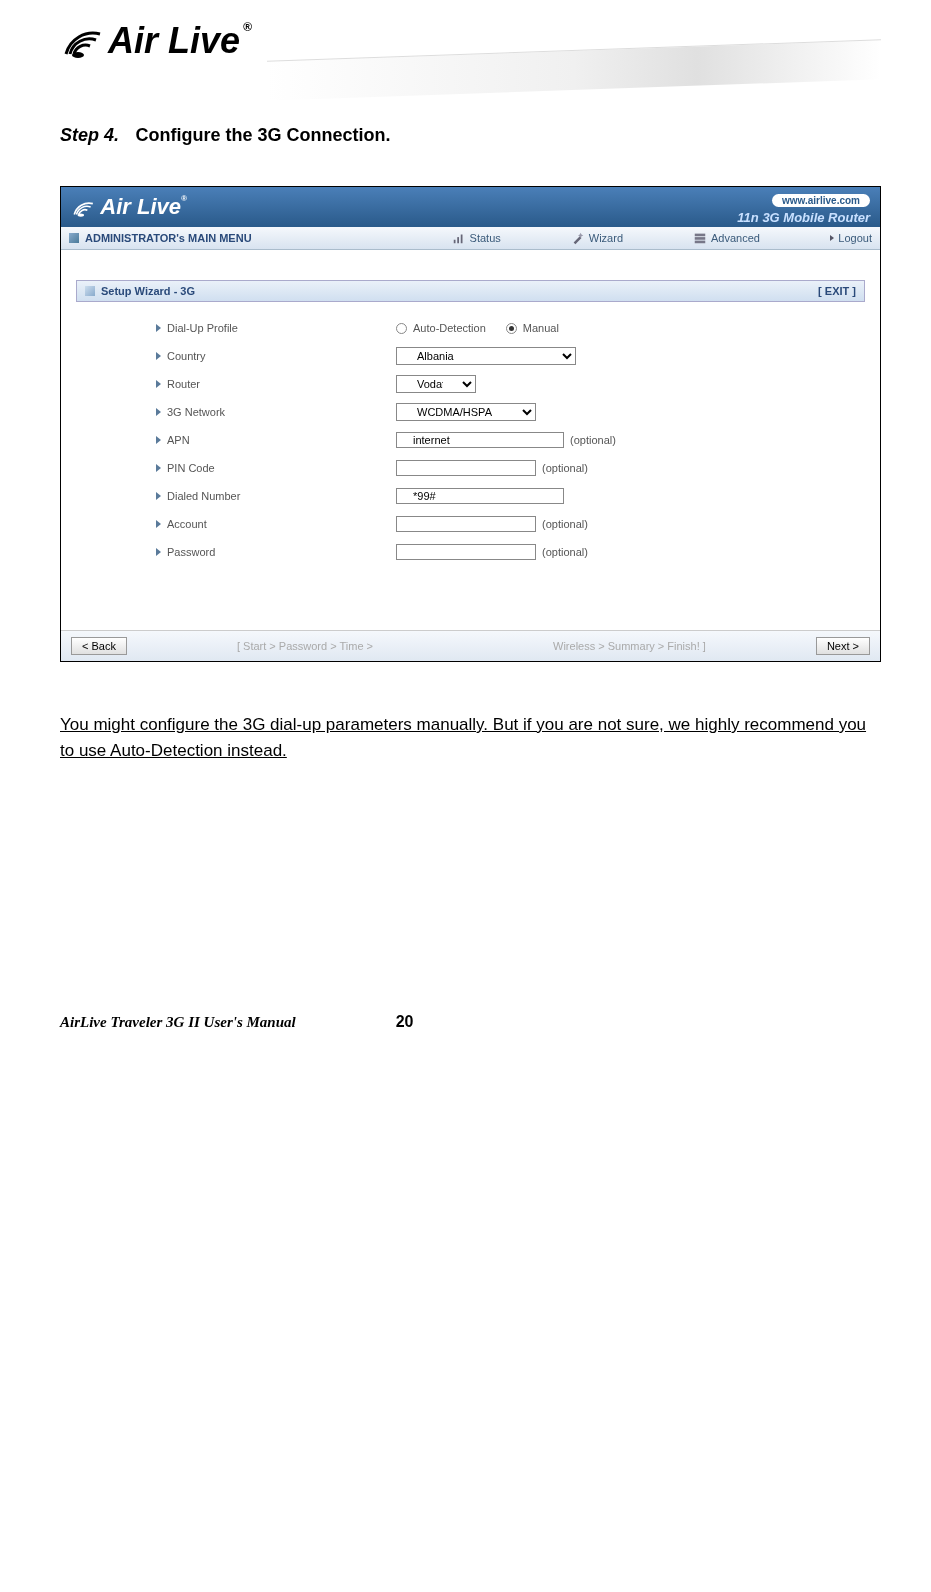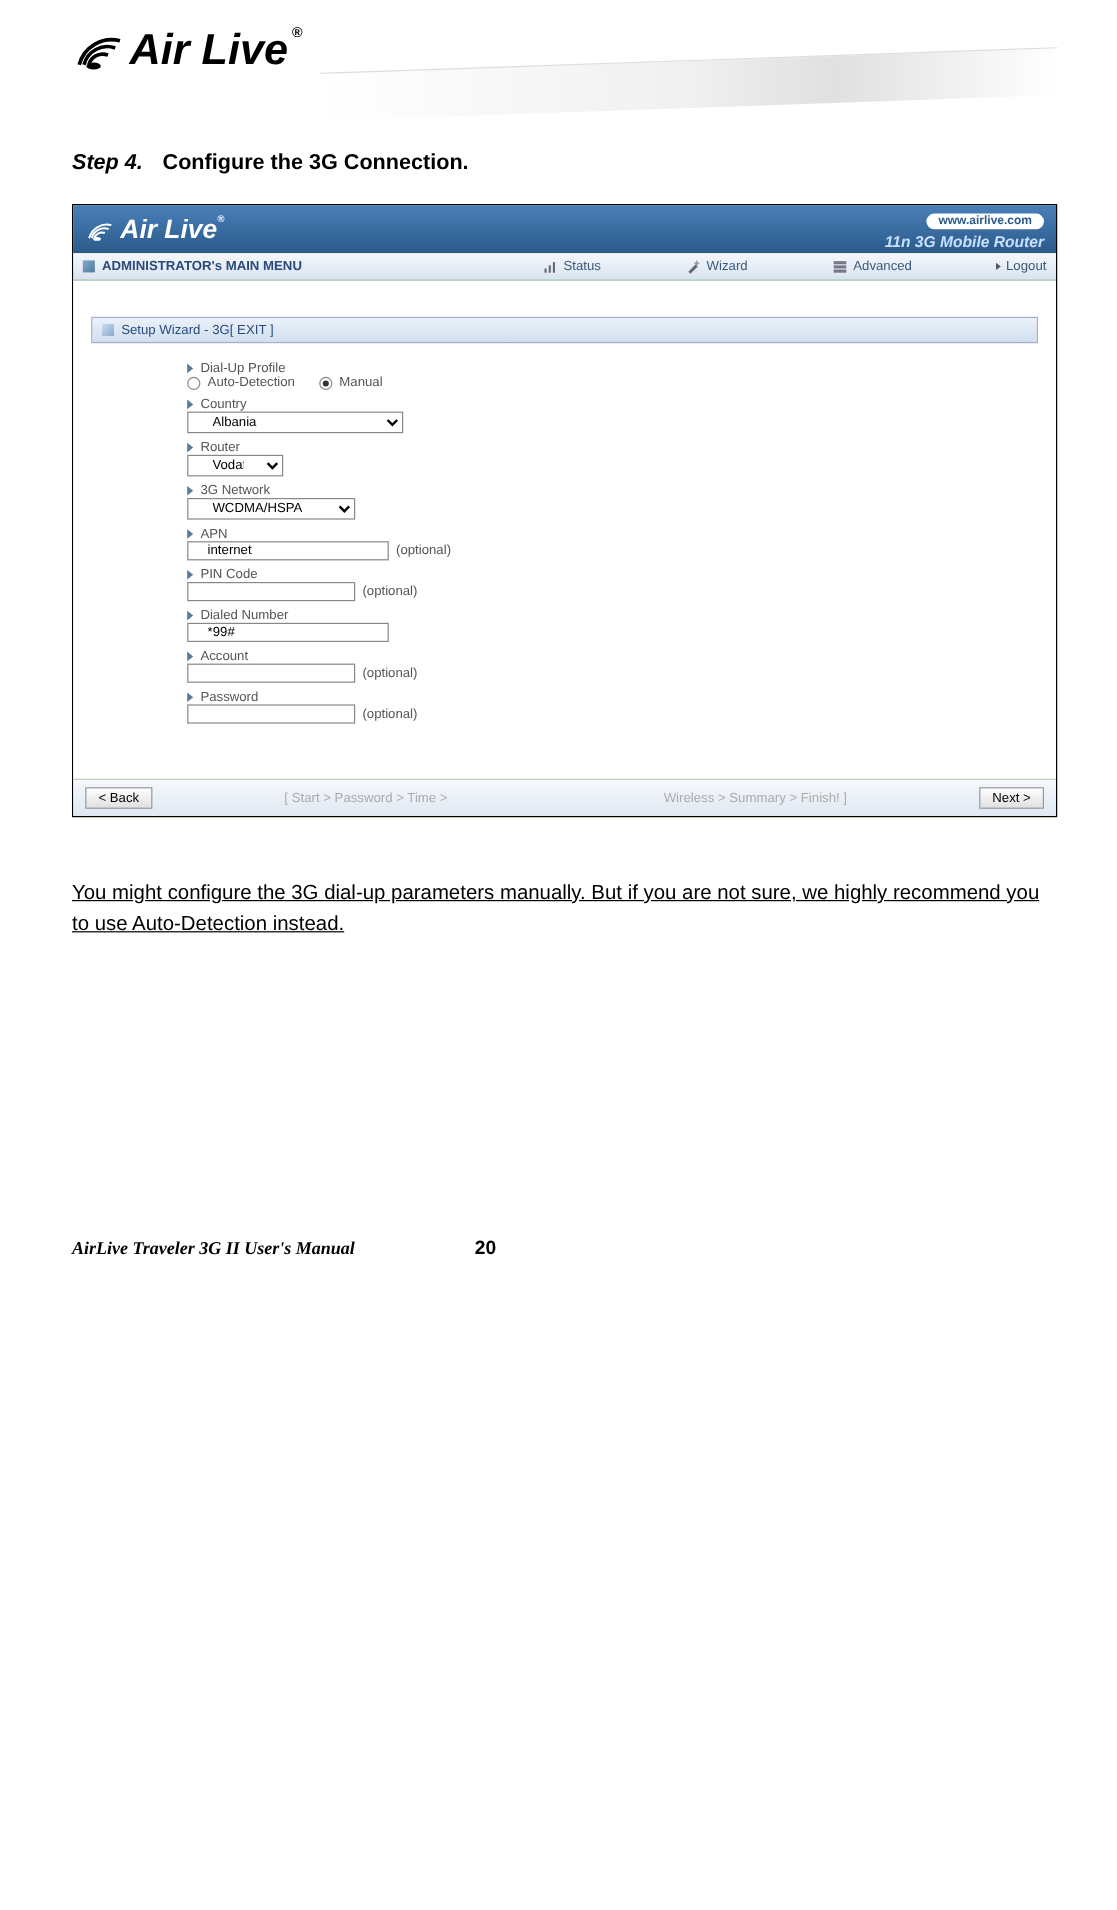--- a/index.html
+++ b/index.html
@@ -3,42 +3,42 @@
   <meta charset="utf-8">
   <style>
     * { box-sizing: border-box; margin: 0; padding: 0; }
     body { font-family: Arial, sans-serif; background: #fff; width: 931px; }
     .page { padding: 20px 50px 20px 60px; }
     .logo-header { display: flex; margin-bottom: 35px; }
     .logo { display: flex; align-items: flex-start; font-size: 36px; font-weight: bold; font-style: italic; font-family: Arial, sans-serif; }
     .logo-signal { margin-right: 4px; }
     .reg { font-size: 12px; vertical-align: top; margin-left: 3px; }
     .swoosh { flex: 1; height: 40px; margin-left: 15px; margin-top: 30px; background: linear-gradient(to right, transparent, #f0f0f0 50%, #e0e0e0 70%, transparent); border-top: 1px solid #ddd; transform: skewY(-2deg); }
-    .step-header { margin-bottom: 24px; }
+    .step-header { margin-bottom: 40px; }
     .step-num { font-style: italic; font-weight: bold; font-size: 18px; }
     .step-title { font-weight: bold; font-size: 18px; margin-left: 12px; }
     .screenshot { border: 1px solid #000; margin-bottom: 50px; background: #bef264; }
     .router-header { background: linear-gradient(to bottom, #4a7fb8, #2a5a8a); display: flex; align-items: center; padding: 4px 10px; justify-content: space-between; height: 40px; }
     .router-logo { color: #fff; font-weight: bold; font-style: italic; font-size: 22px; }
     .router-logo .reg2 { font-size: 8px; vertical-align: top; }
     .router-right { text-align: right; }
     .url-pill { background: #fff; color: #2a5a8a; border-radius: 12px; padding: 1px 10px; font-size: 10px; font-weight: bold; display: inline-block; }
     .router-subtitle { color: #c8e0ff; font-style: italic; font-weight: bold; font-size: 13px; margin-top: 2px; }
     .menubar { background: linear-gradient(to bottom, #f5f8fc, #d8e3f0); display: flex; align-items: center; padding: 4px 8px; border-bottom: 1px solid #aabccc; font-size: 11px; color: #3a5a7a; }
     .menu-main { font-weight: bold; color: #2a4a7a; }
     .menu-item { display: flex; align-items: center; gap: 4px; cursor: pointer; }
     .menu-spacer1 { flex: 0 0 200px; }
     .menu-spacer2 { flex: 0 0 70px; }
     .menu-right { margin-left: auto; display: flex; align-items: center; gap: 4px; }
     .tri { width: 0; height: 0; border-left: 4px solid #556; border-top: 3px solid transparent; border-bottom: 3px solid transparent; display: inline-block; }
     .content-area { padding: 30px 15px 10px 15px; background: #fff; min-height: 380px; }
-    .panel-title { background: linear-gradient(to bottom, #eaf1f9, #d0dff0); border: 1px solid #aac; padding: 4px 8px; display: flex; justify-content: flex-start; font-size: 11px; color: #2a4a7a; font-weight: normal; }
+    .panel-title { background: linear-gradient(to bottom, #eaf1f9, #d0dff0); border: 1px solid #aac; padding: 4px 8px; display: flex; justify-content: space-between; font-size: 11px; color: #2a4a7a; font-weight: bold; }
     .exit-link { color: #2a4a7a; }
     .form-area { padding: 15px 30px 30px 80px; font-size: 11px; color: #555; }
-    .form-row { display: flex; margin-bottom: 6px; min-height: 22px; flex-direction: column; }
+    .form-row { display: flex; align-items: center; margin-bottom: 6px; min-height: 22px; }
     .form-label { width: 240px; display: flex; align-items: center; gap: 6px; }
     .bullet-tri { width: 0; height: 0; border-left: 5px solid #5a7a9a; border-top: 4px solid transparent; border-bottom: 4px solid transparent; }
     .form-control { display: flex; align-items: center; gap: 6px; }
     .radio-circle { width: 11px; height: 11px; border: 1px solid #888; border-radius: 50%; display: inline-flex; align-items: center; justify-content: center; background: #fff; }
     .radio-circle.selected::after { content: ''; width: 5px; height: 5px; background: #333; border-radius: 50%; }
     select, input[type=text] { font-size: 11px; padding: 1px 16px; border: 1px solid #888; background: #fff; font-family: Arial, sans-serif; }
     .sel-country { width: 180px; }
     .sel-telecom { width: 80px; }
     .sel-network { width: 140px; }
     .txt-input { width: 168px; }

